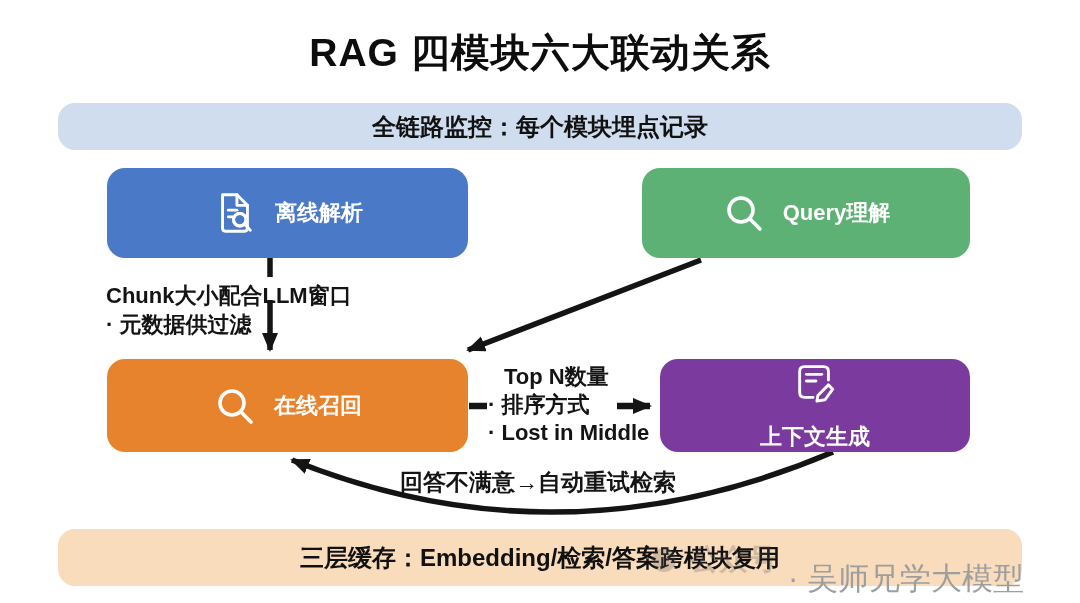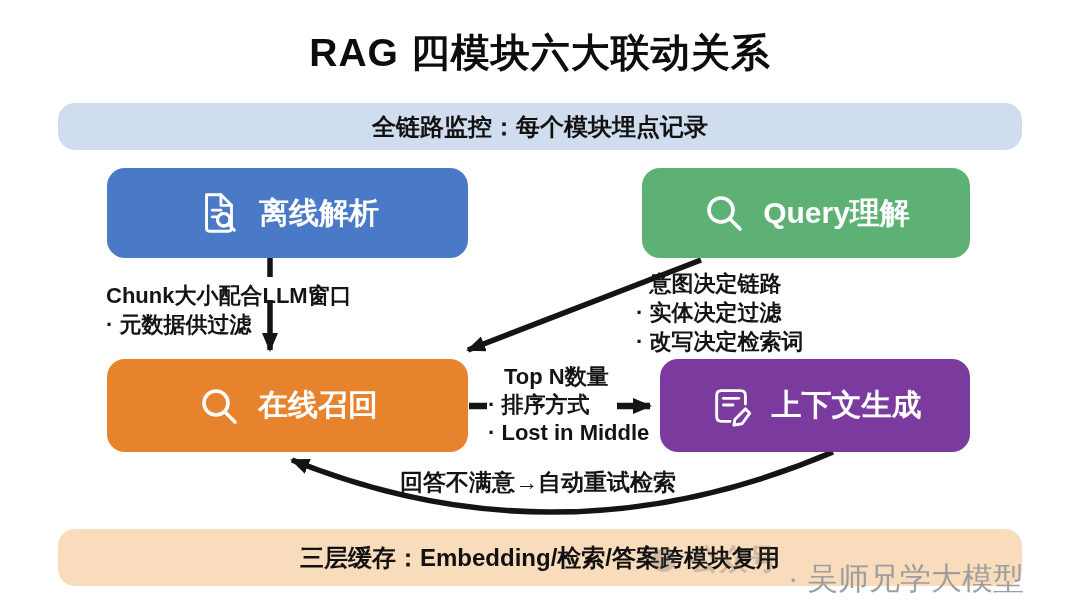--- a/index.html
+++ b/index.html
@@ -13,27 +13,27 @@
   }
   .banner{
     position:absolute;left:58px;width:964px;border-radius:17px;
     display:flex;align-items:center;justify-content:center;
     font-size:24px;font-weight:700;color:#111;
   }
   .banner.top{top:103px;height:47px;background:#cfddee;}
   .banner.bottom{top:529px;height:57px;background:#f9dcbb;}
   .module{
     position:absolute;border-radius:18px;display:flex;align-items:center;justify-content:center;
-    gap:17px;color:#ffffff;font-size:30px;font-weight:700;z-index:2;
+    gap:17px;color:#ffffff;font-size:22px;font-weight:700;z-index:2;
   }
   .module .icon{display:flex;align-items:center;justify-content:center;}
   .mod-blue  {left:107px;top:168px;width:361px;height:90px;background:#4a7ac7;}
   .mod-green {left:642px;top:168px;width:328px;height:90px;background:#5eb174;}
   .mod-orange{left:107px;top:359px;width:361px;height:93px;background:#e8832d;align-items:center;}
-  .mod-purple{left:660px;top:359px;width:310px;height:93px;background:#7b3b9e;}
+  .mod-purple{left:660px;top:359px;width:310px;height:93px;background:#7b3b9e;flex-direction:column;}
   .note{position:absolute;font-weight:700;color:#141414;z-index:3;white-space:nowrap;}
   .note-chunk {left:106px;top:281px;font-size:22px;line-height:29px;}
   .note-query {left:636px;top:269px;font-size:22px;line-height:29px;}
   .note-recall{left:488px;top:363px;font-size:22px;line-height:28px;}
   .note-recall .indent{padding-left:16px;display:inline-block;}
   .note-retry {left:388px;top:467px;width:300px;text-align:center;font-size:23px;}
   .arrows{position:absolute;left:0;top:0;z-index:1;pointer-events:none;}
   .watermark{
     position:absolute;left:788px;top:541px;z-index:4;font-size:31px;color:#9e9e9e;
     white-space:nowrap;font-weight:400;margin-top:17px;
@@ -119,25 +119,20 @@
       </svg>
     </span>
     <span>上下文生成</span>
   </div>
 
   <div class="note note-chunk">
     <div>Chunk大小配合LLM窗口</div>
     <div>· 元数据供过滤</div>
   </div>
 
-  <div class="note note-query">
-    <div>· 意图决定链路</div>
-    <div>· 实体决定过滤</div>
-    <div>· 改写决定检索词</div>
-  </div>
 
   <div class="note note-recall">
     <div><span class="indent">Top N数量</span></div>
     <div>· 排序方式</div>
     <div>· Lost in Middle</div>
   </div>
 
   <div class="note note-retry">回答不满意→自动重试检索</div>
 
   <div class="banner bottom">

